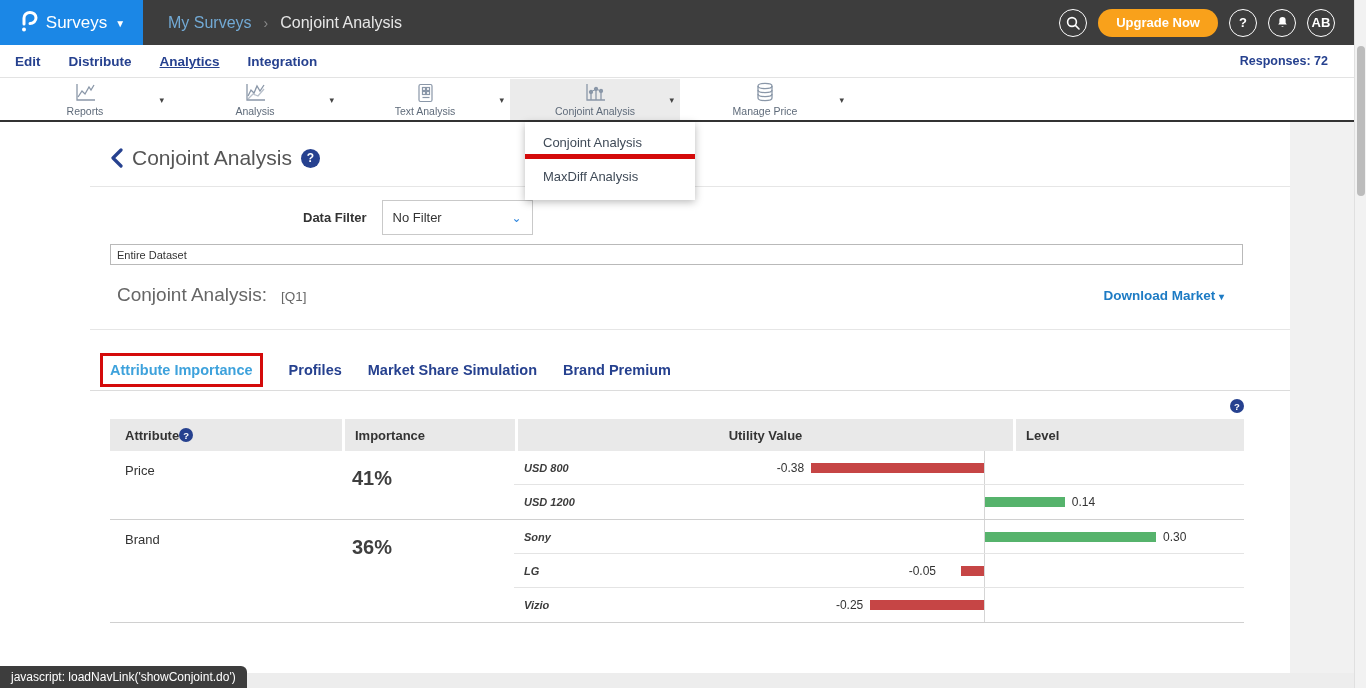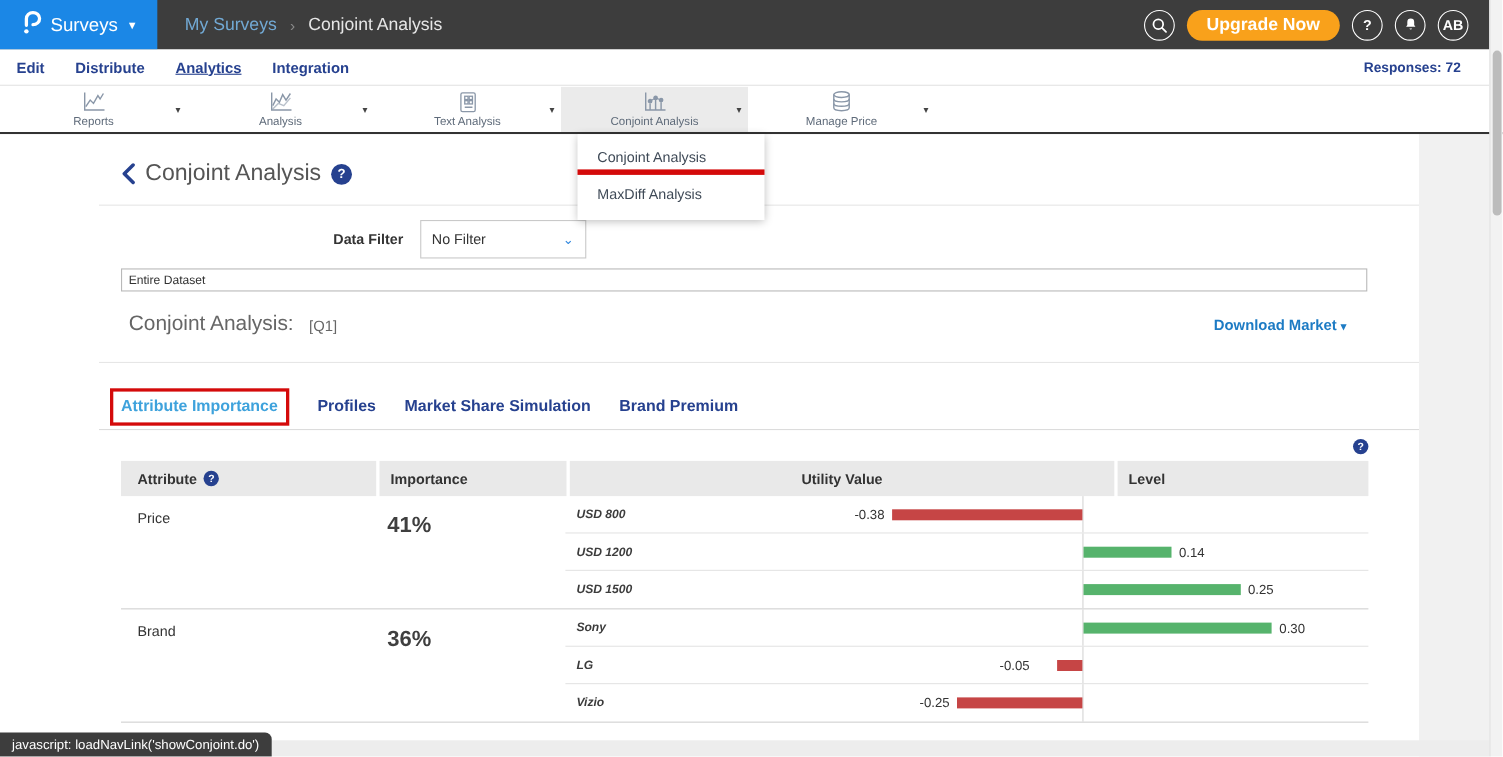--- a/index.html
+++ b/index.html
@@ -10,21 +10,21 @@
   .topbar { position:absolute; left:0; top:0; width:1354px; height:45px; background:#3d3d3d; display:flex; align-items:center; }
   .brand { width:143px; height:45px; background:#1b87e6; display:flex; align-items:center; justify-content:center; gap:8px; cursor:pointer; }
   .brand .product { color:#fff; font-size:17px; }
   .brand .caret { color:#fff; font-size:10px; margin-top:2px; }
   .crumbs { display:flex; align-items:center; gap:12px; margin-left:25px; font-size:16px; }
   .crumb-section { color:#72a9d4; cursor:pointer; }
   .crumb-sep { color:#8a8a8a; font-size:14px; }
   .crumb-page { color:#e6e6e6; }
   .top-actions { margin-left:auto; margin-right:19px; display:flex; align-items:center; gap:11px; }
   .ring { width:28px; height:28px; border:1.5px solid #fff; border-radius:50%; display:flex; align-items:center; justify-content:center; color:#fff; font-size:13px; font-weight:bold; cursor:pointer; }
-  .upgrade { height:28px; padding:0 18px; border:none; border-radius:14px; background:#f9a11b; color:#fff; font-size:16px; font-weight:bold; font-family:inherit; cursor:pointer; }
+  .upgrade { height:28px; padding:0 18px; border:none; border-radius:14px; background:#f9a11b; color:#fff; font-size:13px; font-weight:bold; font-family:inherit; cursor:pointer; }
 
   
   .subnav { position:absolute; left:0; top:45px; width:1354px; height:33px; background:#fff; border-bottom:1px solid #e3e3e3; display:flex; align-items:center; font-size:13.5px; font-weight:bold; }
   .subnav a { color:#26418f; text-decoration:none; margin-left:28px; cursor:pointer; }
   .subnav a:first-child { margin-left:15px; }
   .subnav a.active { text-decoration:underline; }
   .responses { margin-left:auto; margin-right:26px; color:#26418f; font-size:12.5px; font-weight:bold; }
 
   
   .toolbar { position:absolute; left:0; top:79px; width:1366px; height:43px; background:#fff; border-bottom:2px solid #333; display:flex; }
@@ -70,21 +70,21 @@
   .tab-annotation { border:3px solid #d40a0a; padding:5px 7px; }
   .tab.active { color:#3ea2dc; }
   .divider.d3 { margin-top:2px; background:#dcdcdc; }
 
   .table-help-row { width:1200px; text-align:right; padding-right:46px; margin-top:8px; height:18px; display:flex; justify-content:flex-end; }
 
   
   .uv-table { margin:2px 0 0 20px; width:1134px; }
   .thead { display:flex; gap:3px; }
   .th { background:#e9e9e9; height:32px; display:flex; align-items:center; font-size:13px; font-weight:bold; color:#333; }
-  .th.c-attr { width:232px; padding-left:15px; gap:6px; }
+  .th.c-attr { width:232px; padding-left:15px; gap:0; }
   .th.c-imp { width:170px; padding-left:10px; }
   .th.c-level { width:228px; padding-left:10px; }
   .th.c-util { flex:1; justify-content:center; }
 
   .group { display:flex; }
   .group + .group { border-top:1px solid #d0d0d0; }
   .uv-table { border-bottom:1px solid #d0d0d0; }
   .g-attr { width:232px; padding:12px 0 0 15px; font-size:13px; color:#333; }
   .group:first-of-type .g-attr { font-weight:bold; }
   .g-imp { width:172px; padding:16px 0 0 10px; font-size:20px; font-weight:bold; color:#3f3f3f; }
@@ -298,28 +298,20 @@
             </div>
           </div>
           <div class="level-row">
             <span class="lvl-label">USD 1200</span>
             <div class="bar-cell">
               <div class="axis"></div>
               <div class="bar" style="width: 79.8px; background: rgb(86, 179, 108); left: 241px;"></div>
               <span class="bar-val" style="left: 327.8px;">0.14</span>
             </div>
           </div>
-          <div class="level-row">
-            <span class="lvl-label">USD 1500</span>
-            <div class="bar-cell">
-              <div class="axis"></div>
-              <div class="bar" style="width: 142.5px; background: rgb(86, 179, 108); left: 241px;"></div>
-              <span class="bar-val" style="left: 390.5px;">0.25</span>
-            </div>
-          </div>
         </div>
       </div>
 
       <div class="group">
         <div class="g-attr">Brand</div>
         <div class="g-imp">36%</div>
         <div class="g-levels">
           <div class="level-row">
             <span class="lvl-label">Sony</span>
             <div class="bar-cell">

